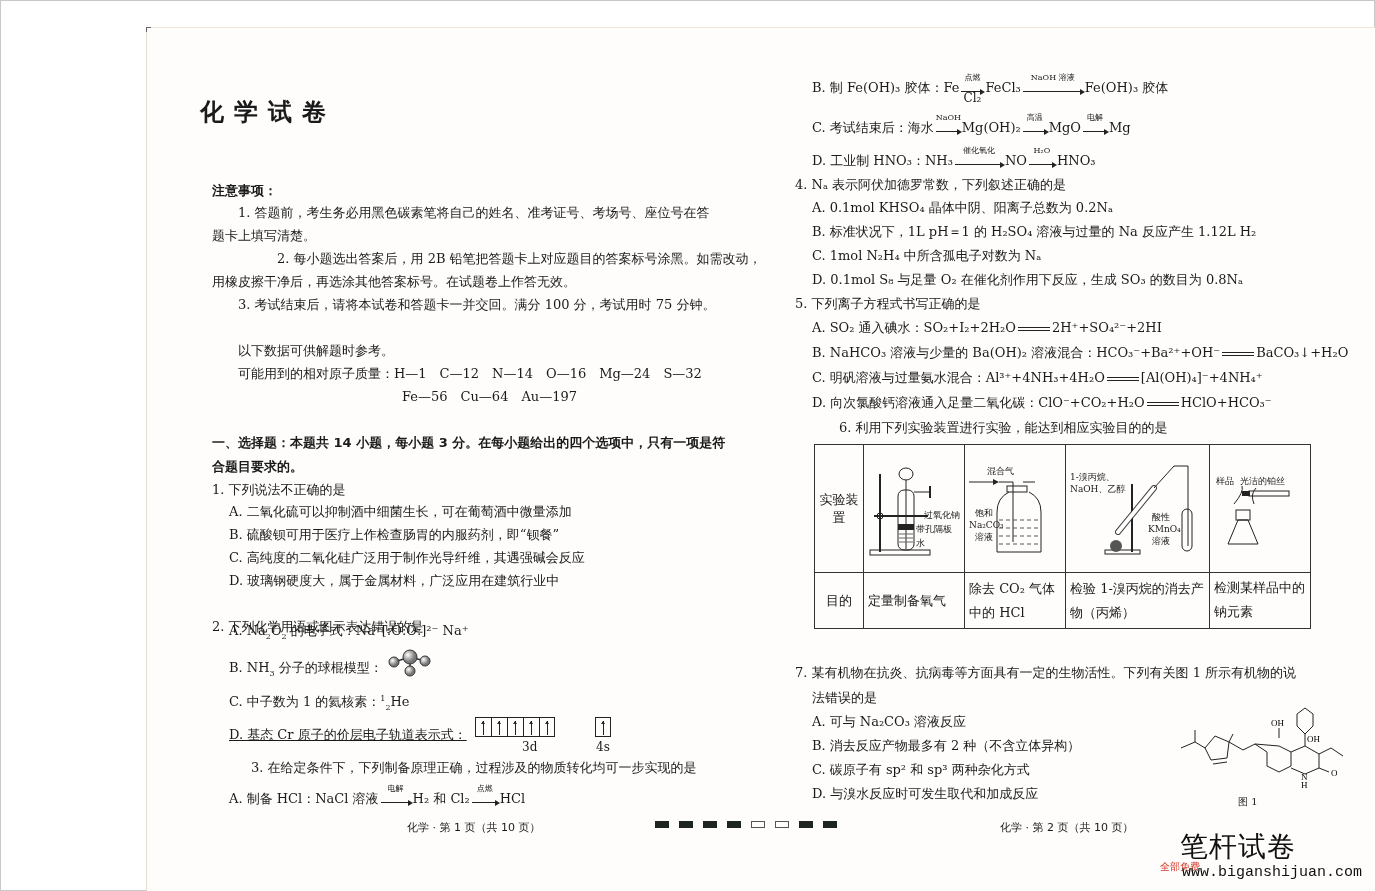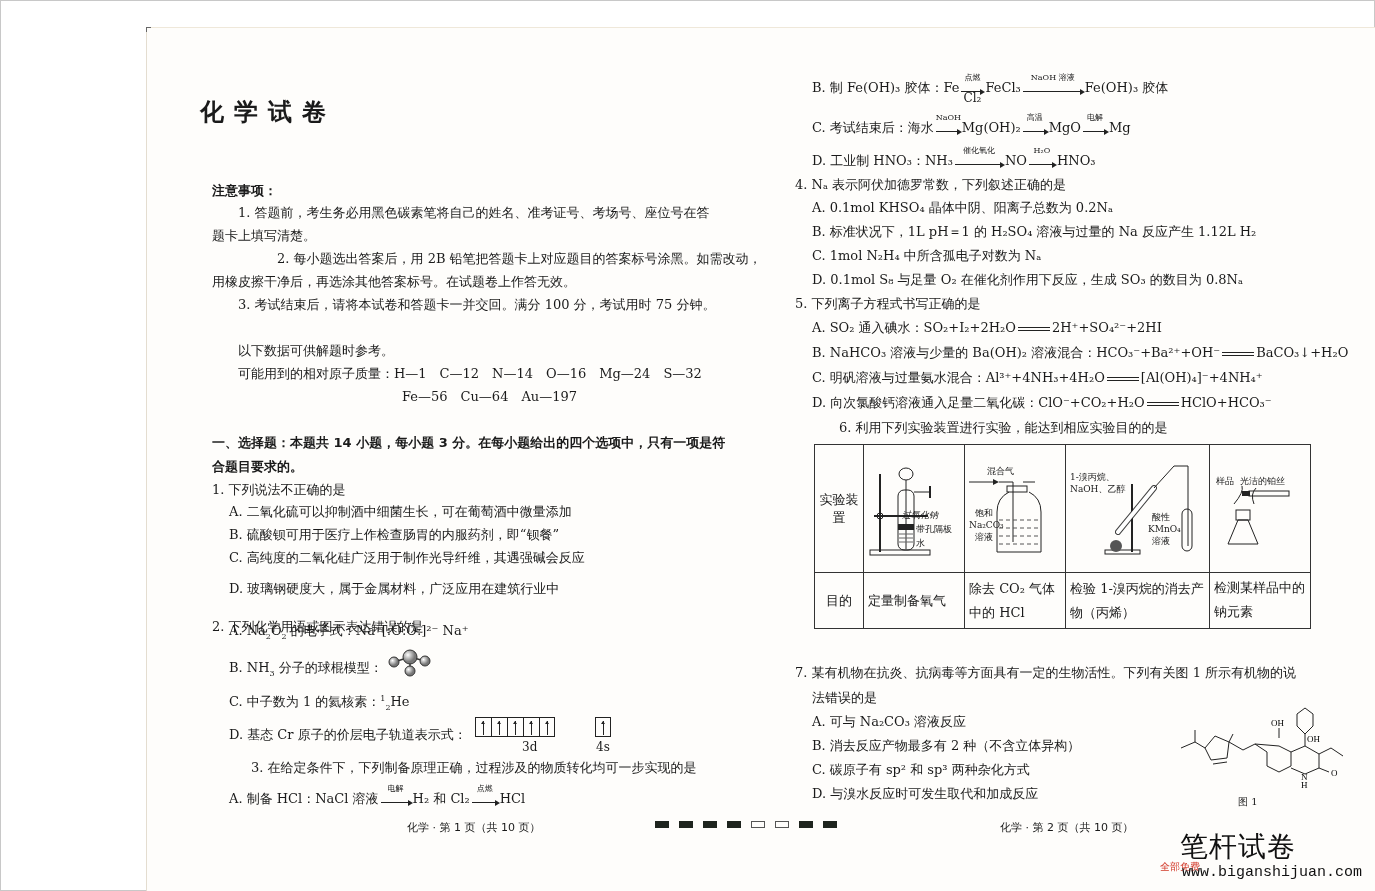--- a/index.html
+++ b/index.html
@@ -69,21 +69,21 @@
 </div>
 <div class="line" style="left:402px;top:389px;">Fe—56　Cu—64　Au—197</div>
 
 <div class="line bold" style="left:212px;top:435px;">一、选择题：本题共 14 小题，每小题 3 分。在每小题给出的四个选项中，只有一项是符</div>
 <div class="line bold" style="left:212px;top:459px;">合题目要求的。</div>
 
 <div class="line" style="left:212px;top:482px;">1. 下列说法不正确的是</div>
 <div class="line" style="left:229px;top:504px;">A. 二氧化硫可以抑制酒中细菌生长，可在葡萄酒中微量添加</div>
 <div class="line" style="left:229px;top:527px;">B. 硫酸钡可用于医疗上作检查肠胃的内服药剂，即“钡餐”</div>
 <div class="line" style="left:229px;top:550px;">C. 高纯度的二氧化硅广泛用于制作光导纤维，其遇强碱会反应</div>
-<div class="line" style="left:229px;top:573px;margin-top:8px;">D. 玻璃钢硬度大，属于金属材料，广泛应用在建筑行业中</div>
+<div class="line" style="left:229px;top:573px;">D. 玻璃钢硬度大，属于金属材料，广泛应用在建筑行业中</div>
 
 <div class="line" style="left:212px;top:596px;margin-top:23px;">2. 下列化学用语或图示表达错误的是</div>
 <div class="line" style="left:229px;top:623px;">
   <span>A. Na</span><sub>2</sub>O<sub>2</sub><span> 的电子式：</span><span>Na⁺[:Ö:Ö:]²⁻ Na⁺</span>
 </div>
 <div class="line" style="left:229px;top:660px;">
   B. NH<sub>3</sub><span> 分子的球棍模型：</span>
 </div>
 <svg style="position:absolute;left:385px;top:648px;" width="50" height="30">
   <defs>
@@ -96,21 +96,21 @@
   <line x1="25" y1="9" x2="40" y2="13" stroke="#333" stroke-width="1.5"></line>
   <line x1="25" y1="9" x2="25" y2="22" stroke="#333" stroke-width="1.5"></line>
   <circle cx="9" cy="14" r="5" fill="url(#bg)" stroke="#333"></circle>
   <circle cx="40" cy="13" r="5" fill="url(#bg)" stroke="#333"></circle>
   <circle cx="25" cy="23" r="5" fill="url(#bg)" stroke="#333"></circle>
   <circle cx="25" cy="9" r="7" fill="url(#bg)" stroke="#333"></circle>
 </svg>
 <div class="line" style="left:229px;top:694px;">
   <span>C. 中子数为 1 的氦核素：</span><sup>1</sup><sub>2</sub><span>He</span>
 </div>
-<div class="line" style="left:229px;top:727px;">D. 基态 Cr 原子的价层电子轨道表示式：</div>
+<div class="line" style="left:229px;top:727px;text-decoration:underline;">D. 基态 Cr 原子的价层电子轨道表示式：</div>
 <div style="position:absolute;left:475px;top:716px;">
   <div class="orbital">
       <div class="box"></div>
       <div class="box"></div>
       <div class="box"></div>
       <div class="box"></div>
       <div class="box"></div>
     </div>
 </div>
 <div style="position:absolute;left:595px;top:716px;">
@@ -174,21 +174,21 @@
           <line x1="6" y1="62" x2="60" y2="62" stroke="#222" stroke-width="2"></line>
           <circle cx="12" cy="62" r="3" fill="none" stroke="#222"></circle>
           <ellipse cx="38" cy="20" rx="7" ry="6" fill="none" stroke="#222"></ellipse>
           <line x1="38" y1="26" x2="38" y2="95" stroke="#222"></line>
           <rect x="30" y="36" width="16" height="60" rx="6" fill="none" stroke="#222"></rect>
           <rect x="30" y="70" width="16" height="6" fill="#222"></rect>
           <line x1="46" y1="38" x2="62" y2="38" stroke="#222"></line>
           <line x1="62" y1="32" x2="62" y2="44" stroke="#222" stroke-width="2"></line>
           <path d="M31,80 h14 M31,84 h14 M31,88 h14" stroke="#666"></path>
         </svg>
-        <span class="dlabel" style="left:34px;top:56px;font-style:italic;">过氧化钠</span>
+        <span class="dlabel" style="left:56px;top:56px;">过氧化钠</span>
         <span class="dlabel" style="left:48px;top:70px;">带孔隔板</span>
         <span class="dlabel" style="left:48px;top:84px;">水</span>
       </div>
     </td>
     <td>
       <div class="diagram">
         <svg width="92" height="110">
           <line x1="0" y1="28" x2="24" y2="28" stroke="#222"></line>
           <polygon points="24,25 30,28 24,31" fill="#222"></polygon>
           <path d="M30,28 h14 v60 M54,28 h12" stroke="#222" fill="none"></path>

